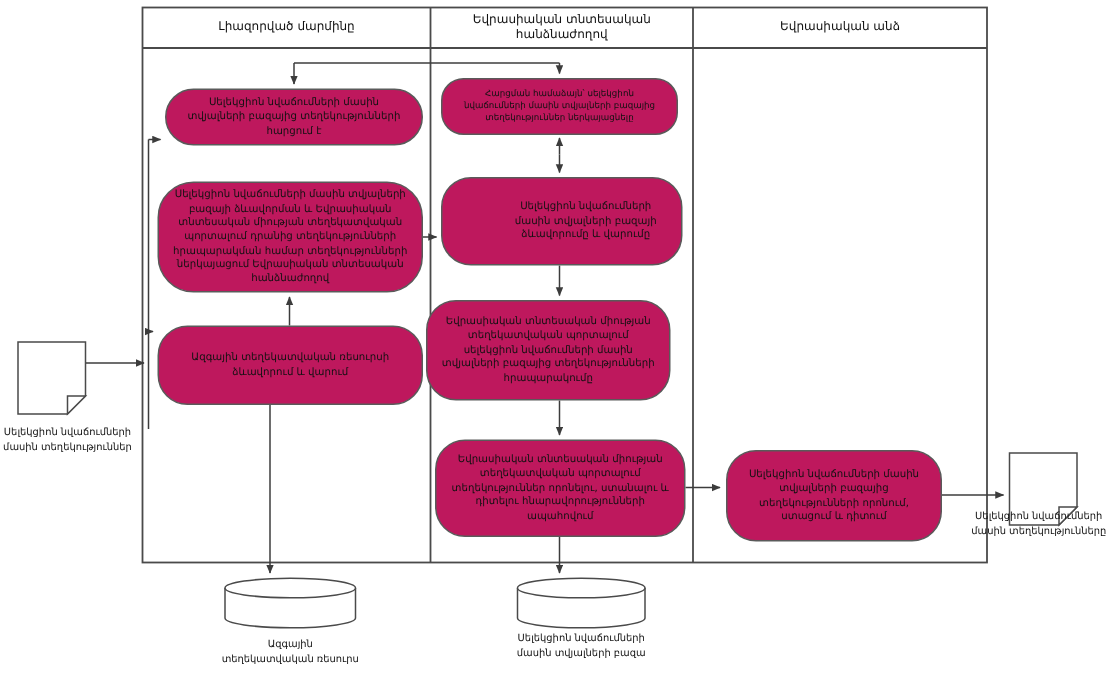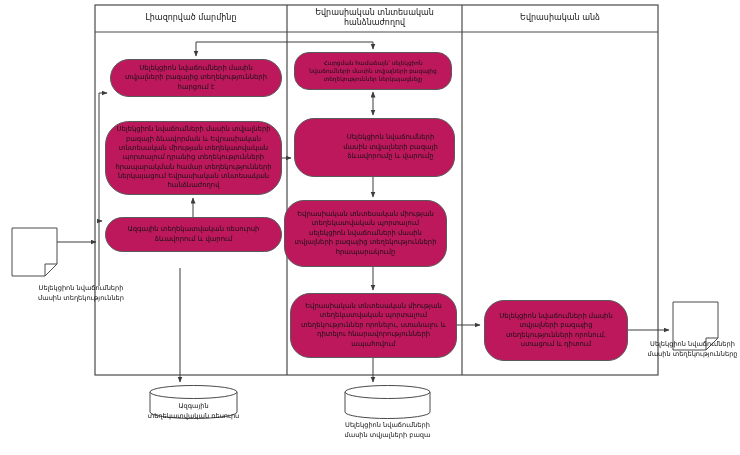--- a/index.html
+++ b/index.html
@@ -87,28 +87,28 @@
       <ellipse cx="387.5" cy="392" rx="42.5" ry="6.5"></ellipse>
     </g>
   </svg>
 
   <div class="lane-label" style="left:95px;top:13px;width:192px;">Լիազորված մարմինը</div>
   <div class="lane-label" style="left:309px;top:8px;width:131px;">Եվրասիական տնտեսական հանձնաժողով</div>
   <div class="lane-label" style="left:462px;top:13px;width:196px;">Եվրասիական անձ</div>
 
   <div class="pbox" style="left:110px;top:59px;width:172px;height:38px;">Սելեկցիոն նվաճումների մասին տվյալների բազայից տեղեկությունների հարցում է</div>
   <div class="pbox" style="left:105px;top:121px;width:177px;height:74px;border-radius:24px;">Սելեկցիոն նվաճումների մասին տվյալների բազայի ձևավորման և Եվրասիական տնտեսական միության տեղեկատվական պորտալում դրանից տեղեկությունների հրապարակման համար տեղեկությունների ներկայացում Եվրասիական տնտեսական հանձնաժողով</div>
-  <div class="pbox" style="left:105px;top:217px;width:177px;height:35px;">Ազգային տեղեկատվական ռեսուրսի ձևավորում և վարում</div>
+  <div class="pbox" style="left:105px;top:217px;width:177px;height:53px;">Ազգային տեղեկատվական ռեսուրսի ձևավորում և վարում</div>
 
   <div class="pbox small" style="left:294px;top:52px;width:158px;height:38px;">Հարցման համաձայն՝ սելեկցիոն նվաճումների մասին տվյալների բազայից տեղեկություններ ներկայացնելը</div>
   <div class="pbox" style="left:294px;top:118px;width:161px;height:59px;padding-left:40px;">Սելեկցիոն նվաճումների մասին տվյալների բազայի ձևավորումը և վարումը</div>
   <div class="pbox" style="left:284px;top:200px;width:163px;height:67px;">Եվրասիական տնտեսական միության տեղեկատվական պորտալում սելեկցիոն նվաճումների մասին տվյալների բազայից տեղեկությունների հրապարակումը</div>
   <div class="pbox" style="left:290px;top:293px;width:167px;height:65px;">Եվրասիական տնտեսական միության տեղեկատվական պորտալում տեղեկություններ որոնելու, ստանալու և դիտելու հնարավորությունների ապահովում</div>
 
   <div class="pbox" style="left:484px;top:300px;width:144px;height:61px;">Սելեկցիոն նվաճումների մասին տվյալների բազայից տեղեկությունների որոնում, ստացում և դիտում</div>
 
-  <div class="caption" style="left:0px;top:284px;width:90px;margin-left:36px;">Սելեկցիոն նվաճումների մասին տեղեկություններ</div>
+  <div class="caption" style="left:0px;top:284px;width:90px;">Սելեկցիոն նվաճումների մասին տեղեկություններ</div>
   <div class="caption" style="left:645px;top:340px;width:95px;">Սելեկցիոն նվաճումների մասին տեղեկությունները</div>
 
-  <div class="caption" style="left:147px;top:402px;width:93px;">Ազգային տեղեկատվական ռեսուրս</div>
+  <div class="caption" style="left:147px;top:425px;width:93px;">Ազգային տեղեկատվական ռեսուրս</div>
   <div class="caption" style="left:333px;top:421px;width:109px;">Սելեկցիոն նվաճումների մասին տվյալների բազա</div>
 
 </div>
 
 </body></html>

